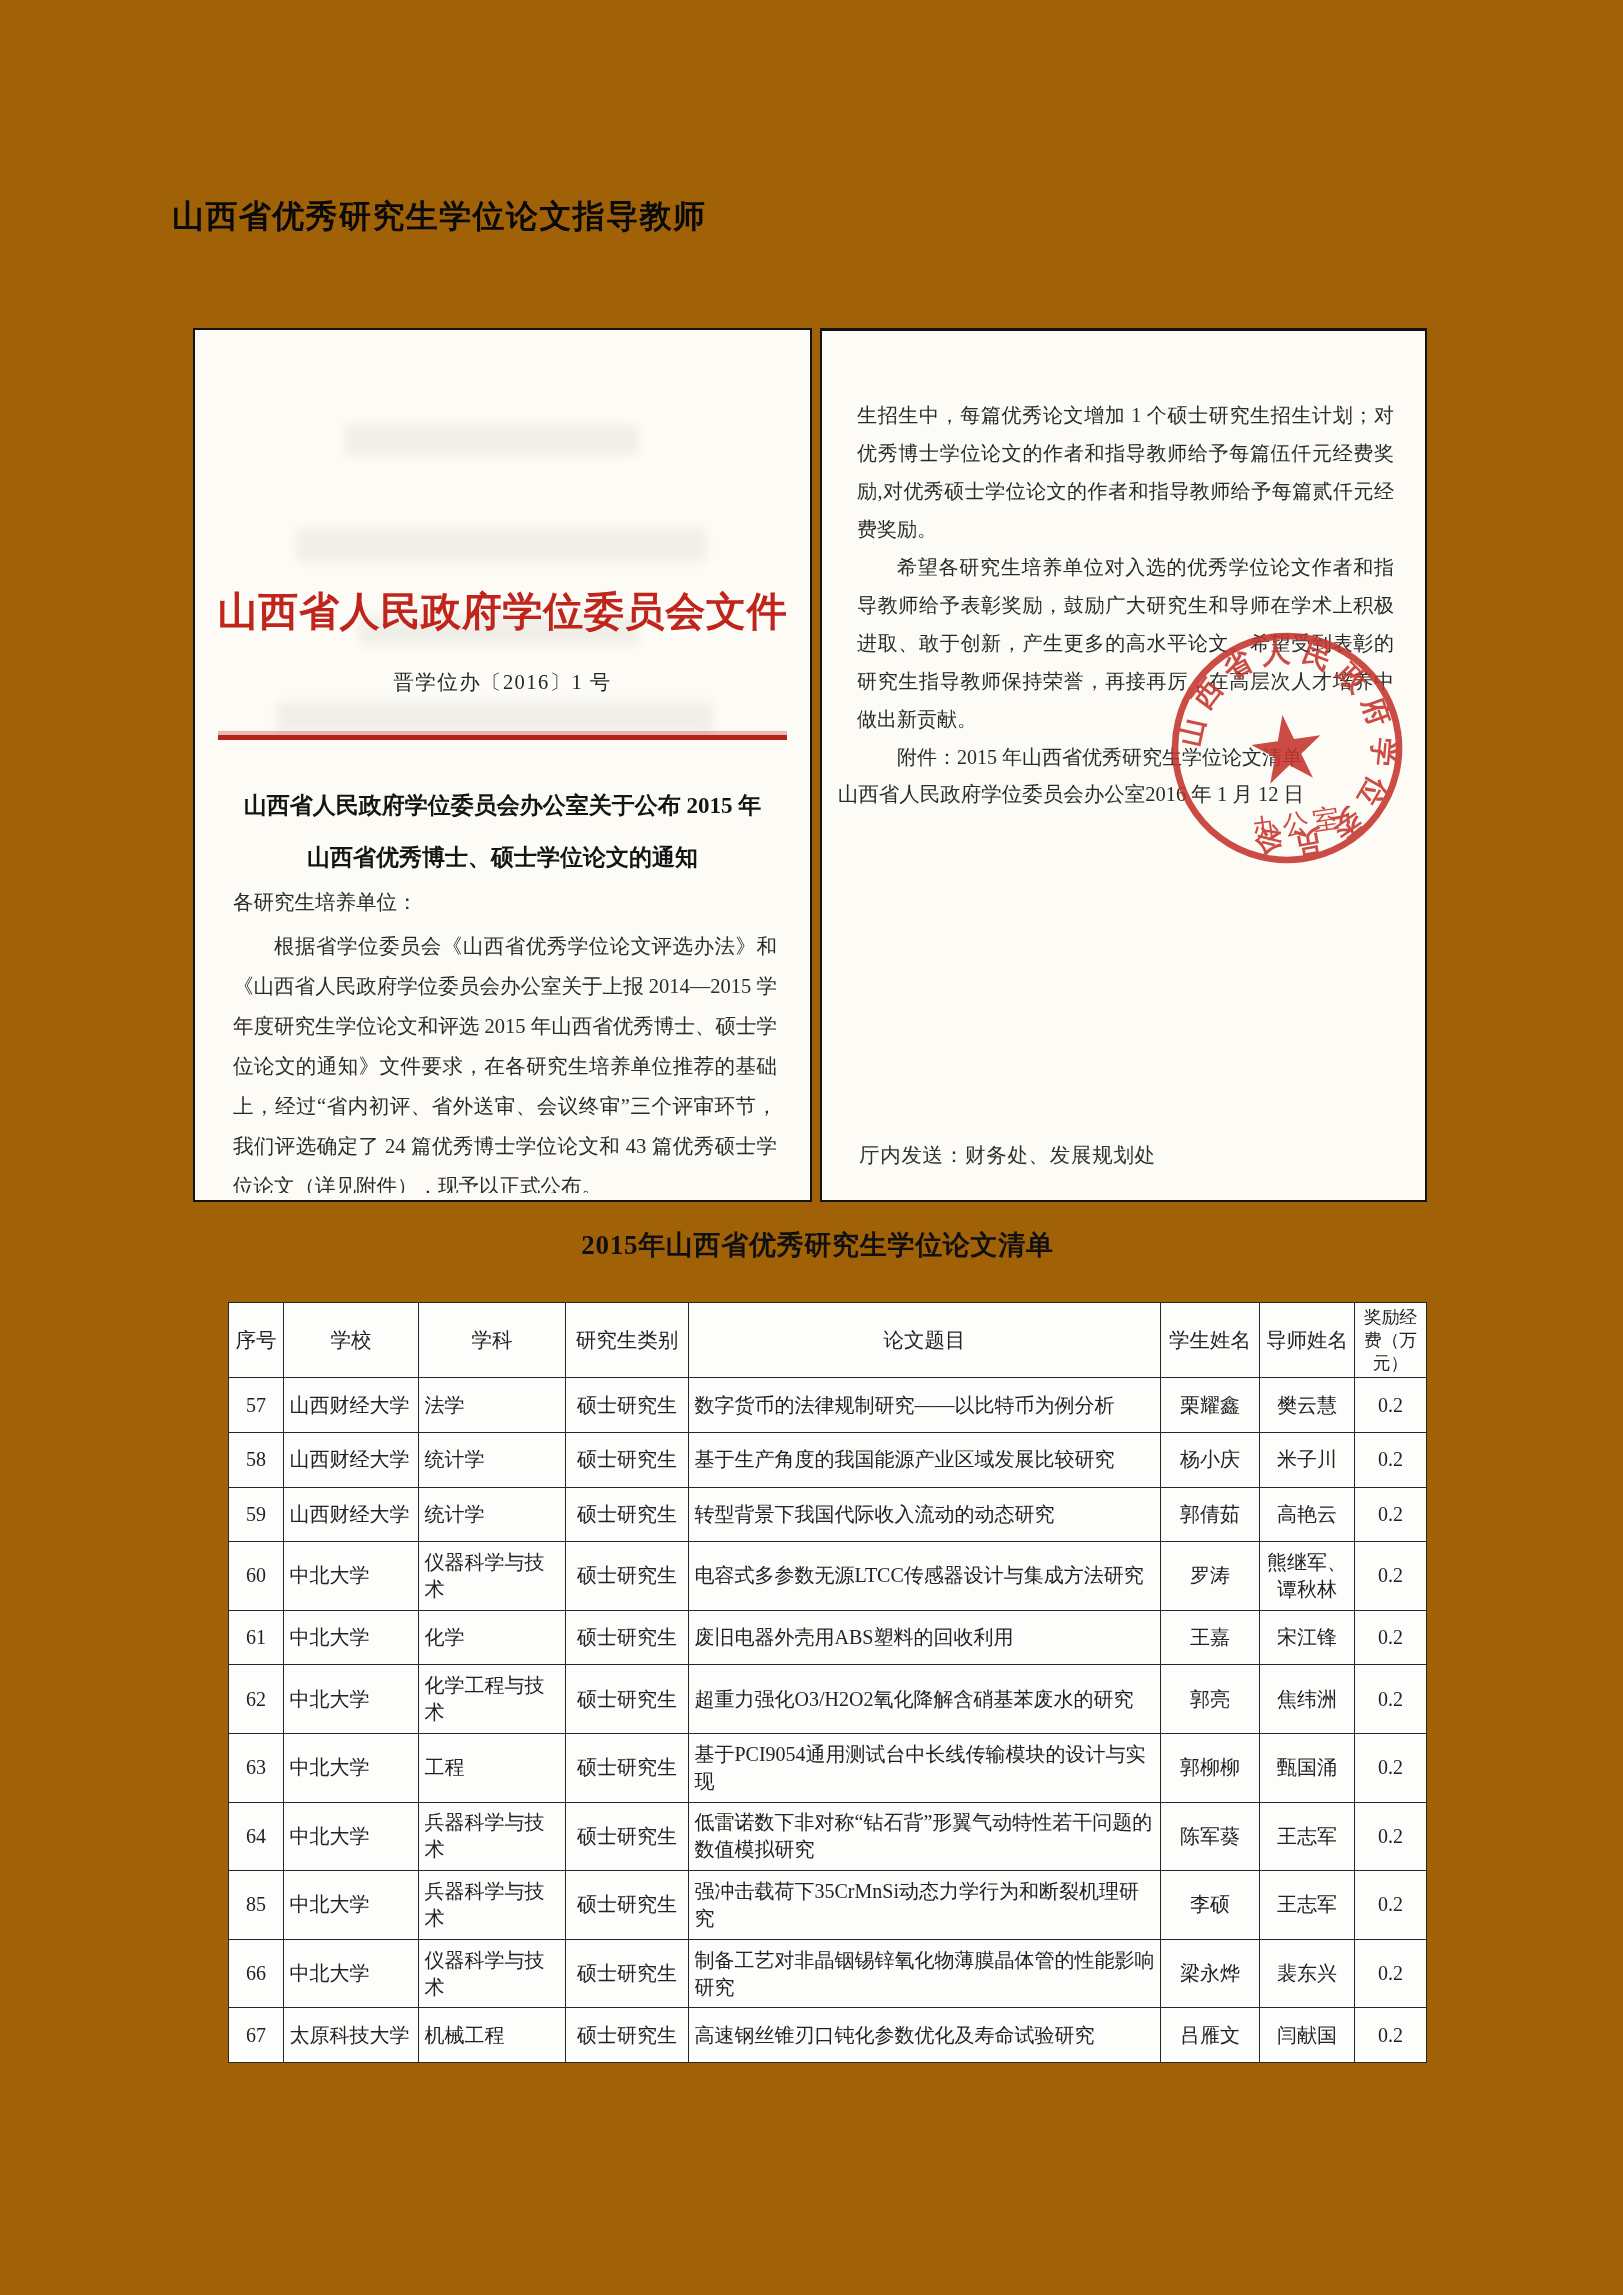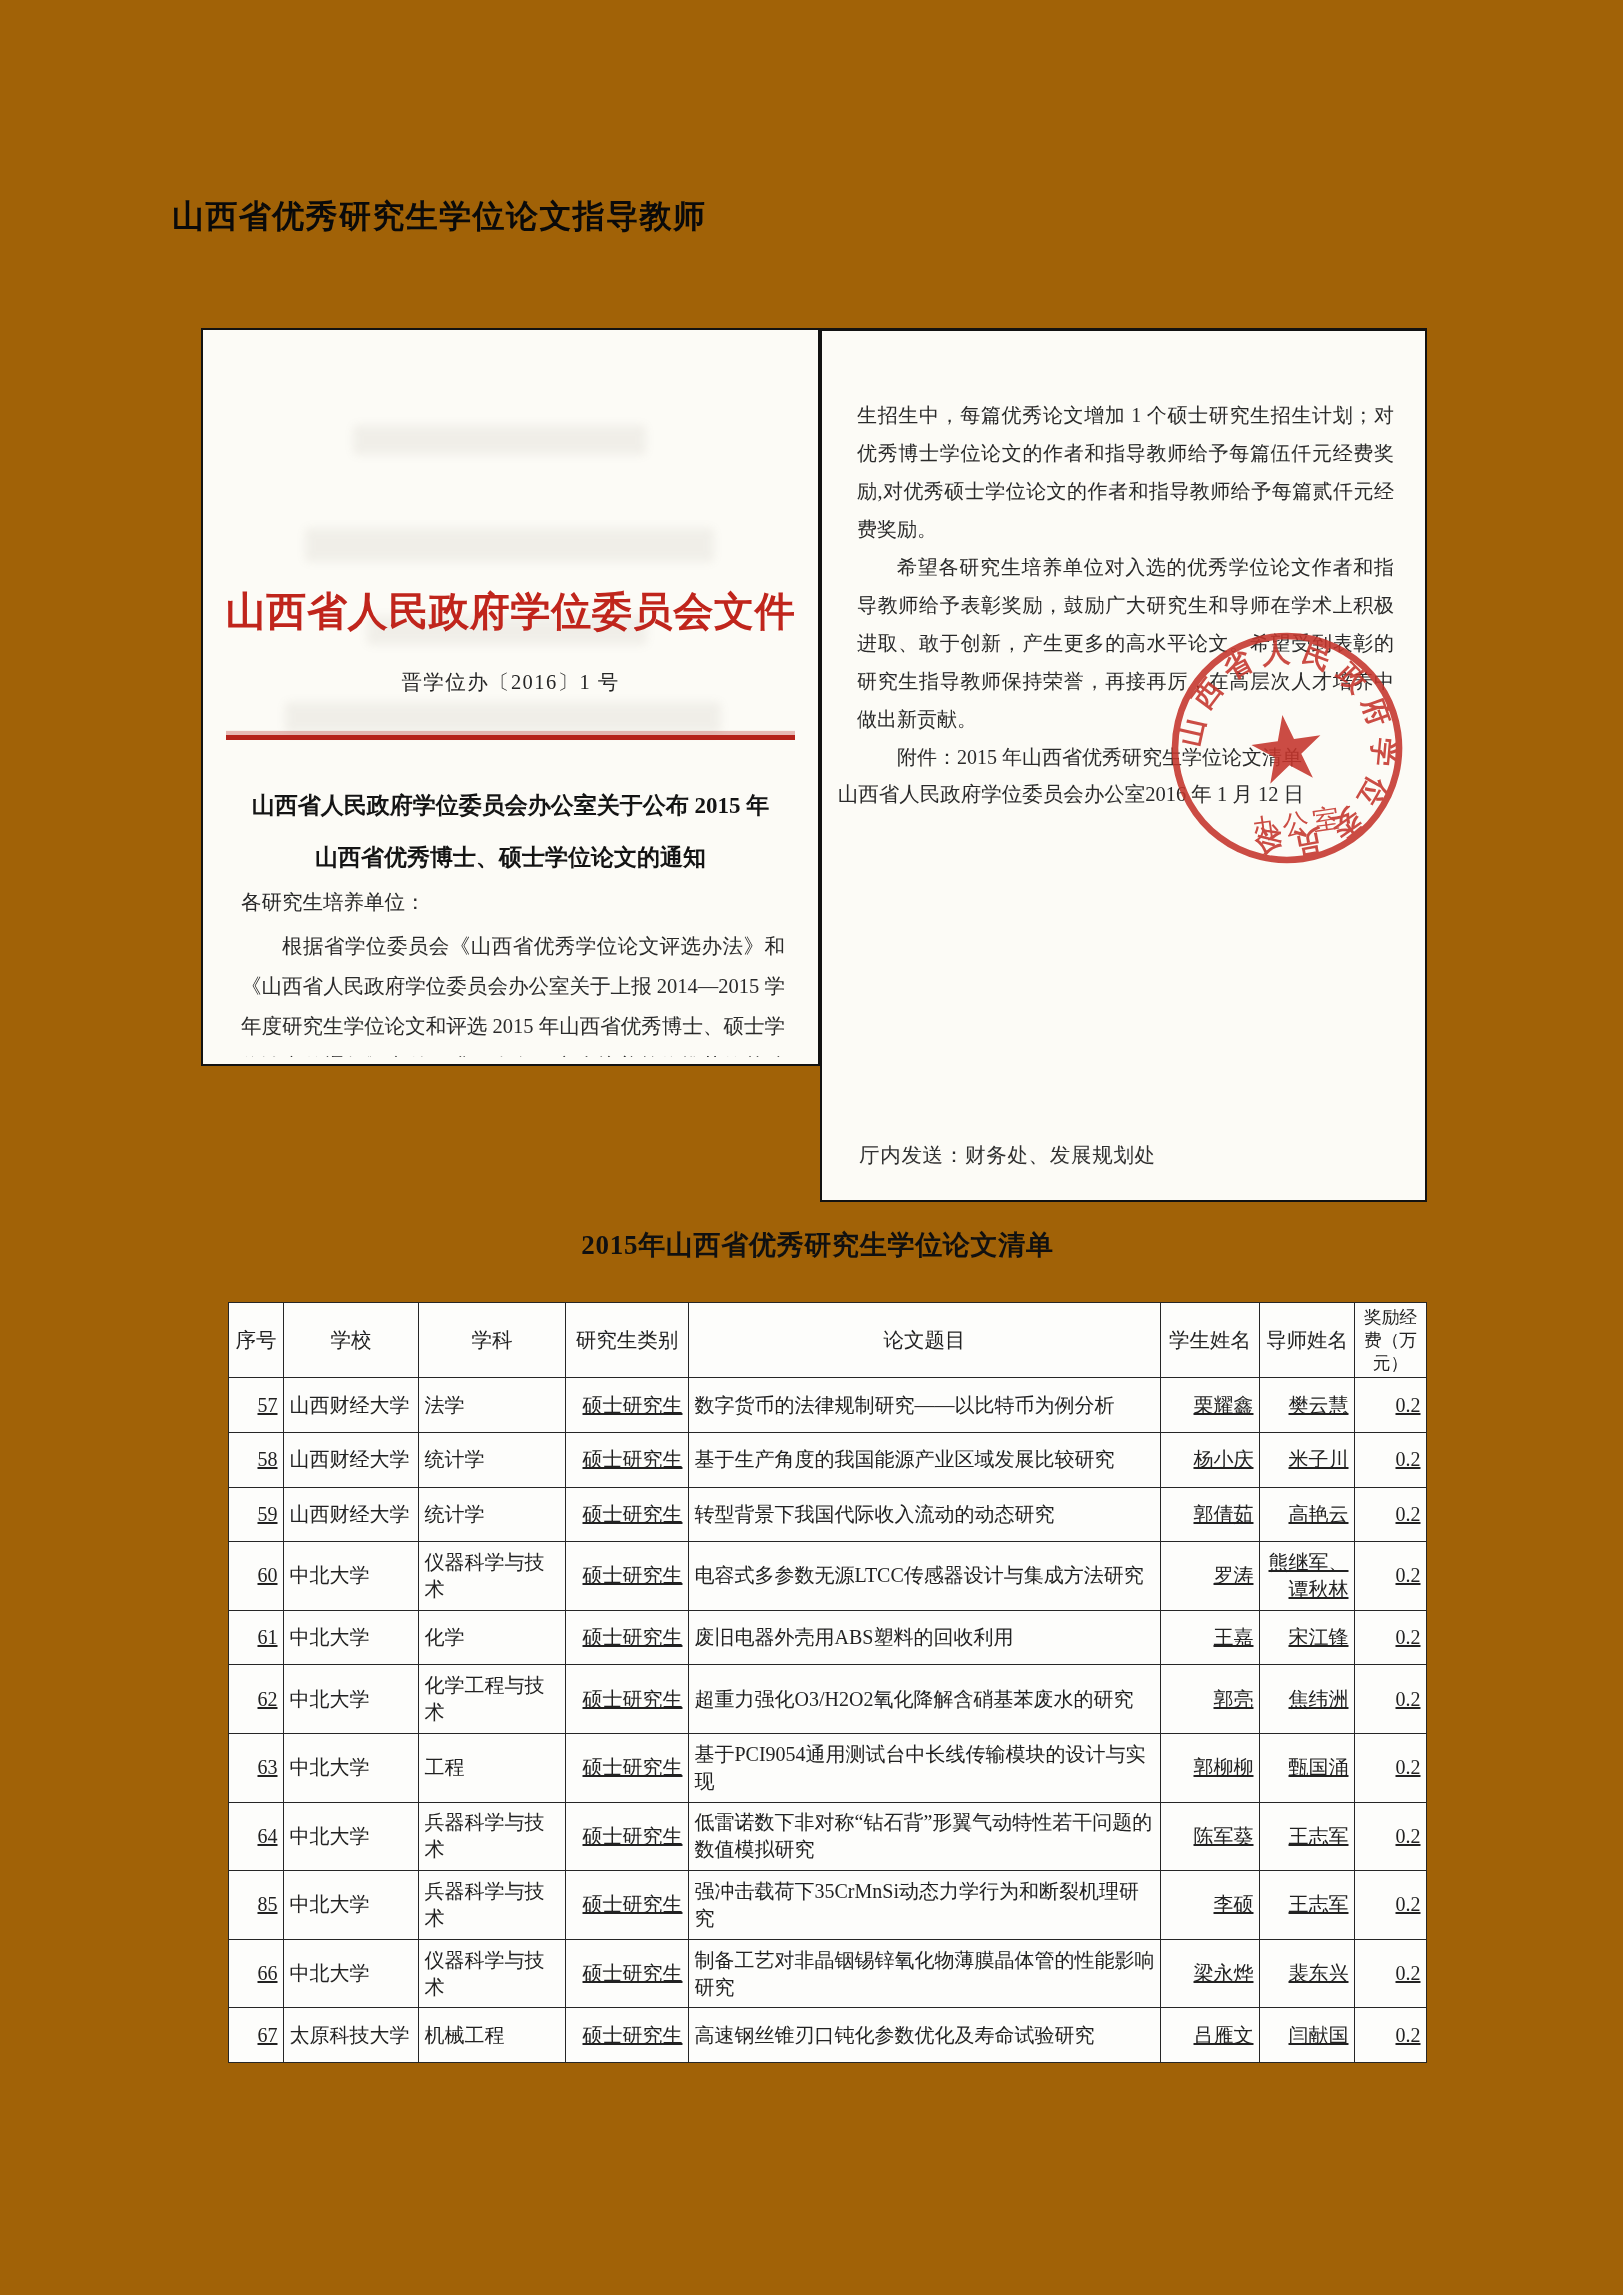--- a/index.html
+++ b/index.html
@@ -6,21 +6,21 @@
   .canvas{position:relative;width:1623px;height:2295px;background:#a16207;overflow:hidden;
           font-family:"Liberation Serif", serif;color:#2d2d2d;padding-left:12px;}
 
   
   .page-heading{position:absolute;left:172px;top:195px;margin:0;
     font-family:"Liberation Sans", sans-serif;font-weight:bold;font-size:32px;
     letter-spacing:1.4px;color:#0a0a0a;}
 
   
   .scan{position:absolute;background:#fcfbf6;border:2px solid #121212;box-sizing:border-box;}
-  .left-doc{left:201px;top:328px;width:619px;height:738px;}
+  .left-doc{left:193px;top:328px;width:619px;height:874px;}
   .right-doc{left:820px;top:328px;width:607px;height:874px;border-top-width:3.4px;}
 
   .ghost{position:absolute;background:#8d8678;opacity:.10;filter:blur(4.8px);border-radius:4.1px;}
   .g1{left:150px;top:95px;width:293px;height:30px;}
   .g2{left:102px;top:198px;width:409px;height:34px;}
   .g3{left:164px;top:286px;width:280px;height:29px;}
   .g4{left:82px;top:372px;width:436px;height:31px;}
 
   .red-doc-title{position:absolute;left:0;right:0;top:254px;text-align:center;
     color:#c0251c;font-weight:bold;font-size:40px;letter-spacing:0.7px;white-space:nowrap;}
@@ -53,21 +53,21 @@
 
   
   .tbl-title{position:absolute;left:0;right:0;top:1227px;text-align:center;
     font-size:27px;font-weight:bold;color:#101010;letter-spacing:0.7px;}
   table.thesis{position:absolute;left:228px;top:1302px;width:1199px;border-collapse:collapse;
     font-size:20px;color:#222;table-layout:fixed;background:#fdfdfb;}
   table.thesis th, table.thesis td{border:1.4px solid #262626;padding:6.8px 5.5px;vertical-align:middle;}
   table.thesis thead th{height:59px;font-weight:normal;font-size:20.5px;text-align:center;padding:2.7px 2.7px;}
   table.thesis thead th:last-child{font-size:17.7px;line-height:23px;}
   table.thesis tbody td{height:40px;line-height:27px;}
-  td.c0, td.c3, td.c5, td.c6, td.c7{text-align:right;text-decoration:underline;}
+  td.c0, td.c3, td.c5, td.c6, td.c7{text-align:center;}
   td.c1, td.c2, td.c4{text-align:left;}
   td.c4{padding-left:6.8px;}
 </style>
 </head>
 <body>
 
 <div class="canvas">
 
   <h1 class="page-heading">山西省优秀研究生学位论文指导教师</h1>
 

